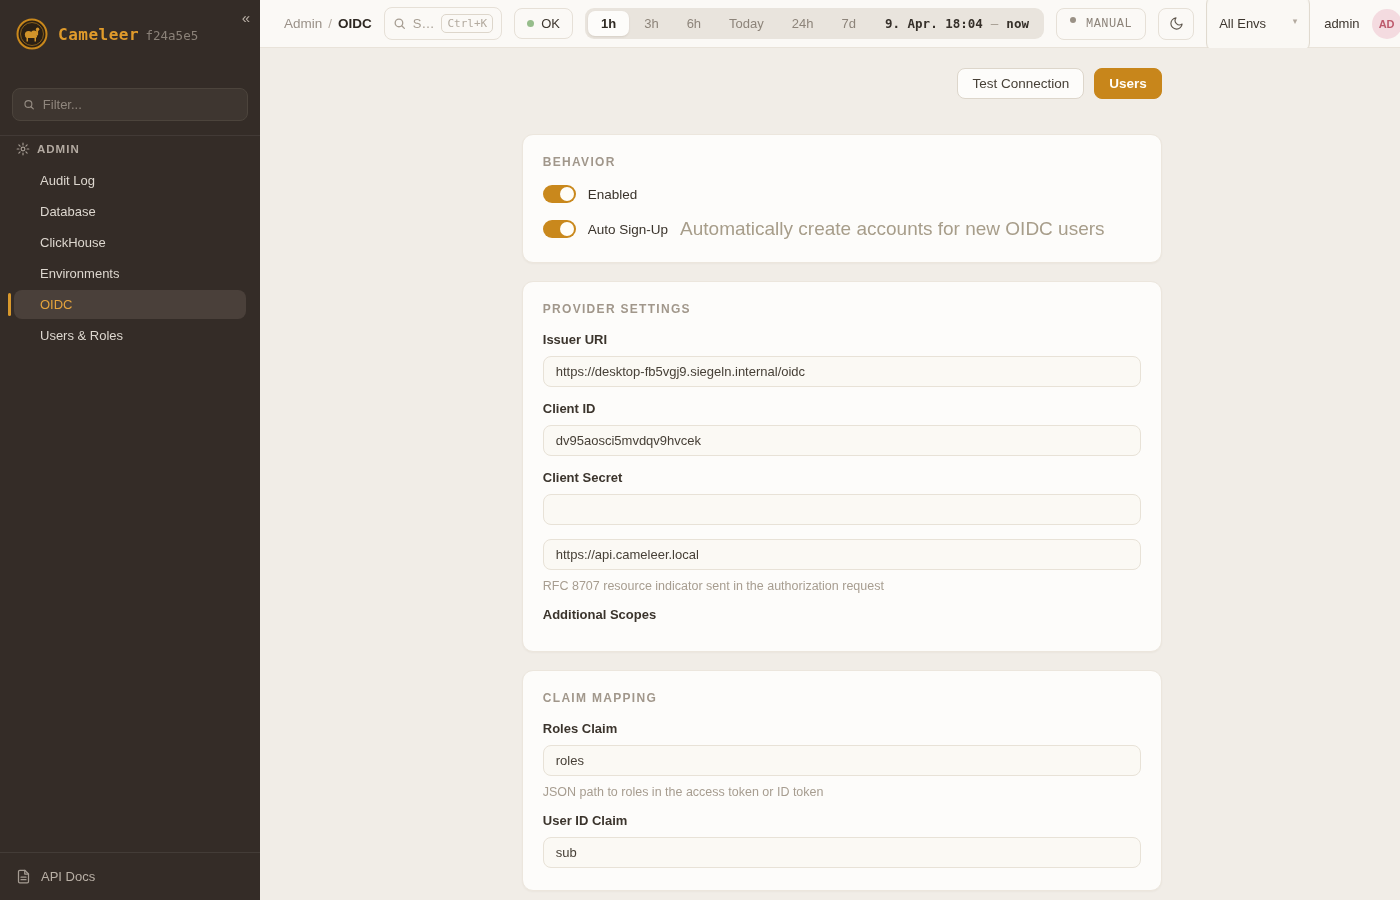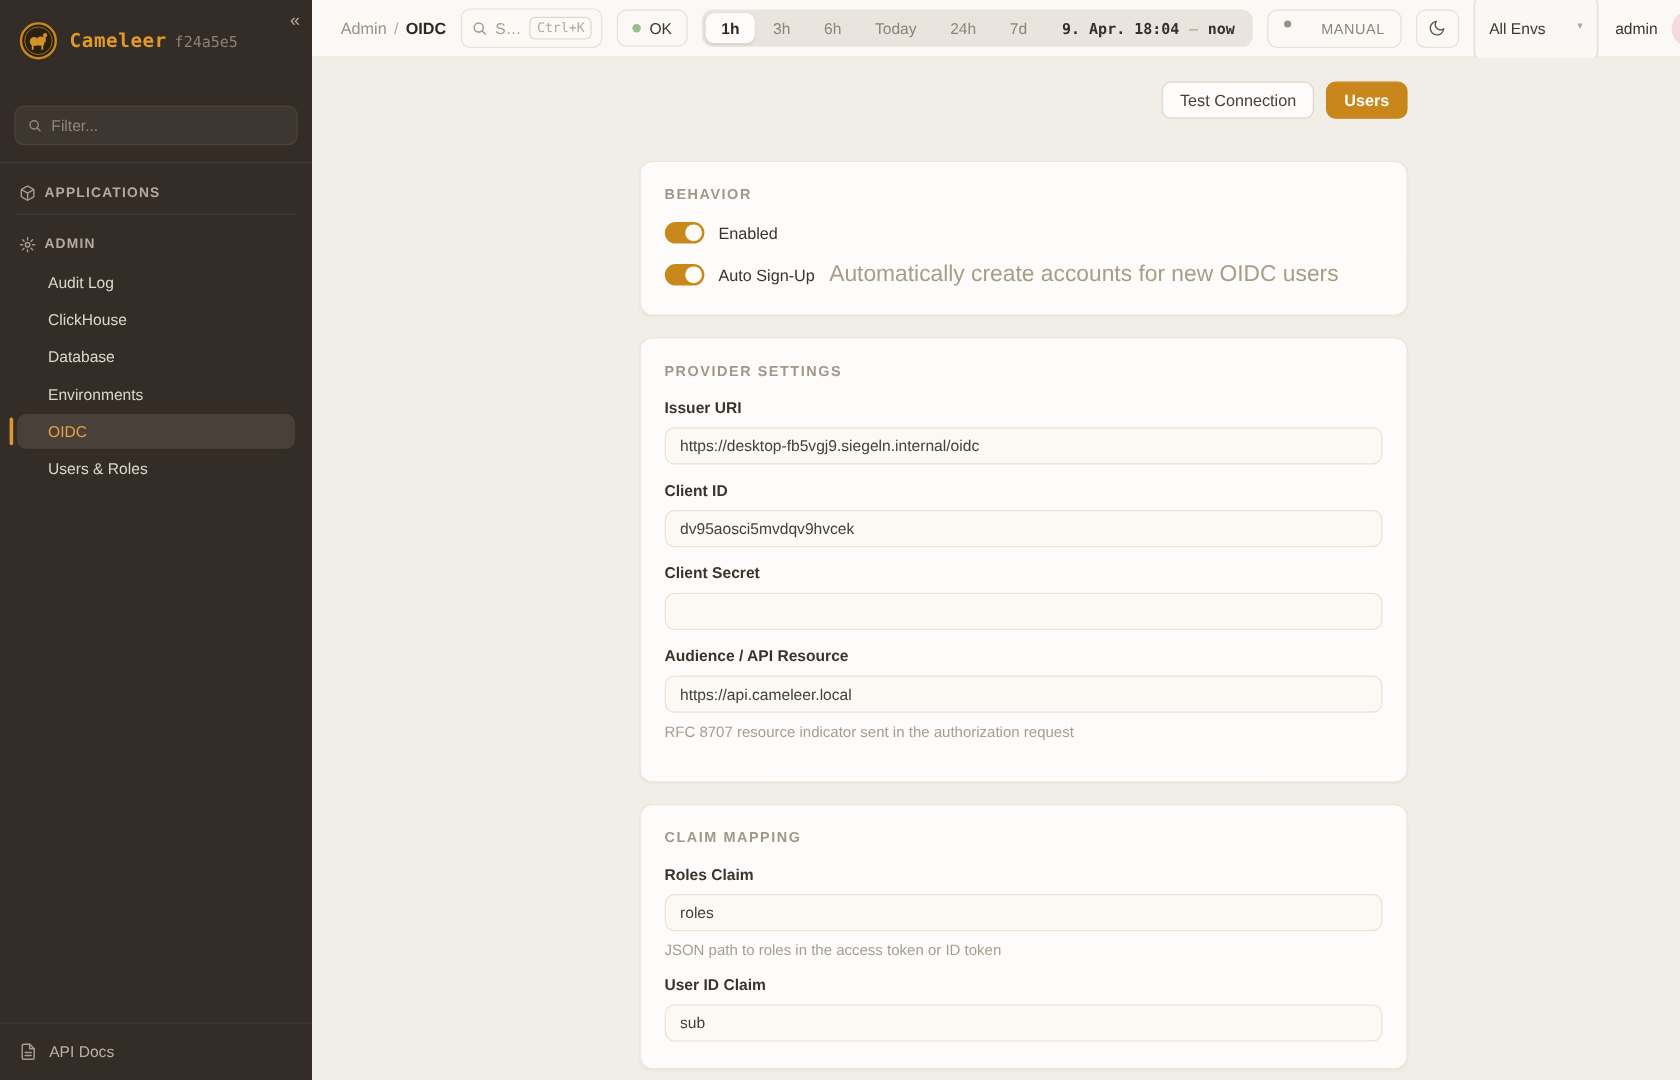--- a/index.html
+++ b/index.html
@@ -43,21 +43,21 @@
   .kbd { font-family:"DejaVu Sans Mono", monospace; font-size:11px; color:#b3aa9f; border:1px solid #ddd6cb; border-radius:5px; padding:2px 5px; }
   .ok-pill { display:flex; align-items:center; gap:7px; border:1px solid #e6e0d7; border-radius:8px; padding:7px 12px; background:#fbf9f6; font-size:13px; color:#3d362e; }
   .dot { width:7px; height:7px; border-radius:50%; display:inline-block; }
   .dot-green { background:#96bd8b; }
   .segmented { display:flex; align-items:center; background:#e9e4dd; border-radius:9px; padding:3px; gap:2px; }
   .seg-btn { padding:5px 13px; font-size:13px; color:#8d847a; border-radius:7px; cursor:pointer; white-space:nowrap; }
   .seg-btn.active { background:#fdfcfa; color:#2f2922; font-weight:bold; box-shadow:0 1px 2px rgba(80,60,30,0.12); }
   .seg-time { display:flex; align-items:center; gap:8px; padding:5px 12px 5px 14px; font-family:"DejaVu Sans Mono", monospace; font-size:12.5px; white-space:nowrap; }
   .seg-time .t { color:#36302a; font-weight:bold; }
   .seg-time .sep { color:#a1988d; }
-  .manual-pill { display:flex; gap:25px; border:1px solid #e6e0d7; border-radius:8px; padding:8px 13px; background:#fbf9f6; font-family:Liberation Sans, sans-serif; font-size:12px; color:#8d847a; letter-spacing:0.5px; cursor:pointer; white-space:nowrap; }
+  .manual-pill { display:flex; gap:10px; border:1px solid #e6e0d7; border-radius:8px; padding:8px 13px; background:#fbf9f6; font-family:Liberation Mono, monospace; font-size:12px; color:#8d847a; letter-spacing:0.5px; cursor:pointer; white-space:nowrap; }
   .manual-pill .dot { background:#9a9186; width:6px; height:6px; }
   .icon-btn { border:1px solid #e6e0d7; border-radius:8px; background:#fbf9f6; width:36px; height:32px; display:flex; align-items:center; justify-content:center; cursor:pointer; }
   .icon-btn svg { stroke:#5d554b; }
   .env-select { display:flex; align-items:flex-start; justify-content:space-between; border:1px solid #e0dacf; border-radius:9px; background:#faf8f4; padding:20px 12px; width:104px; cursor:pointer; box-shadow:inset 0 1px 2px rgba(120,100,70,0.06); }
   .env-value { font-size:13px; color:#3d362e; }
   .env-caret { font-size:9px; color:#b3aa9f; }
   .user-name { font-size:13px; color:#3d362e; margin-left:2px; white-space:nowrap; }
   .avatar { width:30px; height:30px; min-width:30px; border-radius:50%; background:#f4dbe0; color:#bd5a6c; font-size:11px; font-weight:bold; display:flex; align-items:center; justify-content:center; }
 
   
@@ -108,44 +108,33 @@
   <div class="filter-wrap">
     <div class="filter-box">
       <svg width="13" height="13" viewBox="0 0 24 24" fill="none" stroke-width="2.4" stroke-linecap="round">
           <circle cx="11" cy="11" r="7"></circle>
           <line x1="16.5" y1="16.5" x2="21" y2="21"></line>
         </svg>
       <input class="filter-input" placeholder="Filter..." style="">
     </div>
   </div>
 
-  <div class="side-section">
-    <div class="side-section-head">
-      <svg width="14" height="14" viewBox="0 0 24 24" fill="none" stroke-width="2" stroke-linejoin="round">
-          <path d="M21 16V8a2 2 0 0 0-1-1.73l-7-4a2 2 0 0 0-2 0l-7 4A2 2 0 0 0 3 8v8a2 2 0 0 0 1 1.73l7 4a2 2 0 0 0 2 0l7-4A2 2 0 0 0 21 16z"></path>
-          <polyline points="3.3 7 12 12 20.7 7"></polyline>
-          <line x1="12" y1="22" x2="12" y2="12"></line>
-        </svg>
-      <span>APPLICATIONS</span>
-    </div>
-    <div class="side-divider"></div>
-  </div>
 
   <div class="side-section" style="padding-top:2px;">
     <div class="side-section-head">
       <svg width="14" height="14" viewBox="0 0 24 24" fill="none" stroke-width="2" stroke-linecap="round">
           <circle cx="12" cy="12" r="3.2"></circle>
           <path d="M12 2v3M12 19v3M2 12h3M19 12h3M4.9 4.9l2.1 2.1M17 17l2.1 2.1M19.1 4.9L17 7M7 17l-2.1 2.1"></path>
         </svg>
       <span>ADMIN</span>
     </div>
     <div class="nav-list">
       <div class="nav-item">Audit Log</div>
+      <div class="nav-item">Database</div>
       <div class="nav-item">ClickHouse</div>
-      <div class="nav-item">Database</div>
       <div class="nav-item">Environments</div>
       <div class="nav-item active">OIDC</div>
       <div class="nav-item">Users &amp; Roles</div>
     </div>
   </div>
 
   <div class="side-spacer"></div>
 
   <div class="side-footer">
     <svg width="15" height="15" viewBox="0 0 24 24" fill="none" stroke-width="2" stroke-linecap="round" stroke-linejoin="round">
@@ -251,26 +240,26 @@
           <div class="field-label">Client ID</div>
           <input class="field-input" value="dv95aosci5mvdqv9hvcek" style="">
         </div>
 
         <div class="field">
           <div class="field-label">Client Secret</div>
           <input class="field-input" value="" style="">
         </div>
 
         <div class="field">
-          <div class="field-label">Audience / API Resource</div>
           <input class="field-input" value="https://api.cameleer.local" style="">
           <div class="field-hint">RFC 8707 resource indicator sent in the authorization request</div>
         </div>
 
         <div class="field">
+          <div class="field-label">Additional Scopes</div>
         </div>
       </section>
 
       <section class="card">
         <div class="card-title">CLAIM MAPPING</div>
 
         <div class="field">
           <div class="field-label">Roles Claim</div>
           <input class="field-input" value="roles" style="">
           <div class="field-hint">JSON path to roles in the access token or ID token</div>

